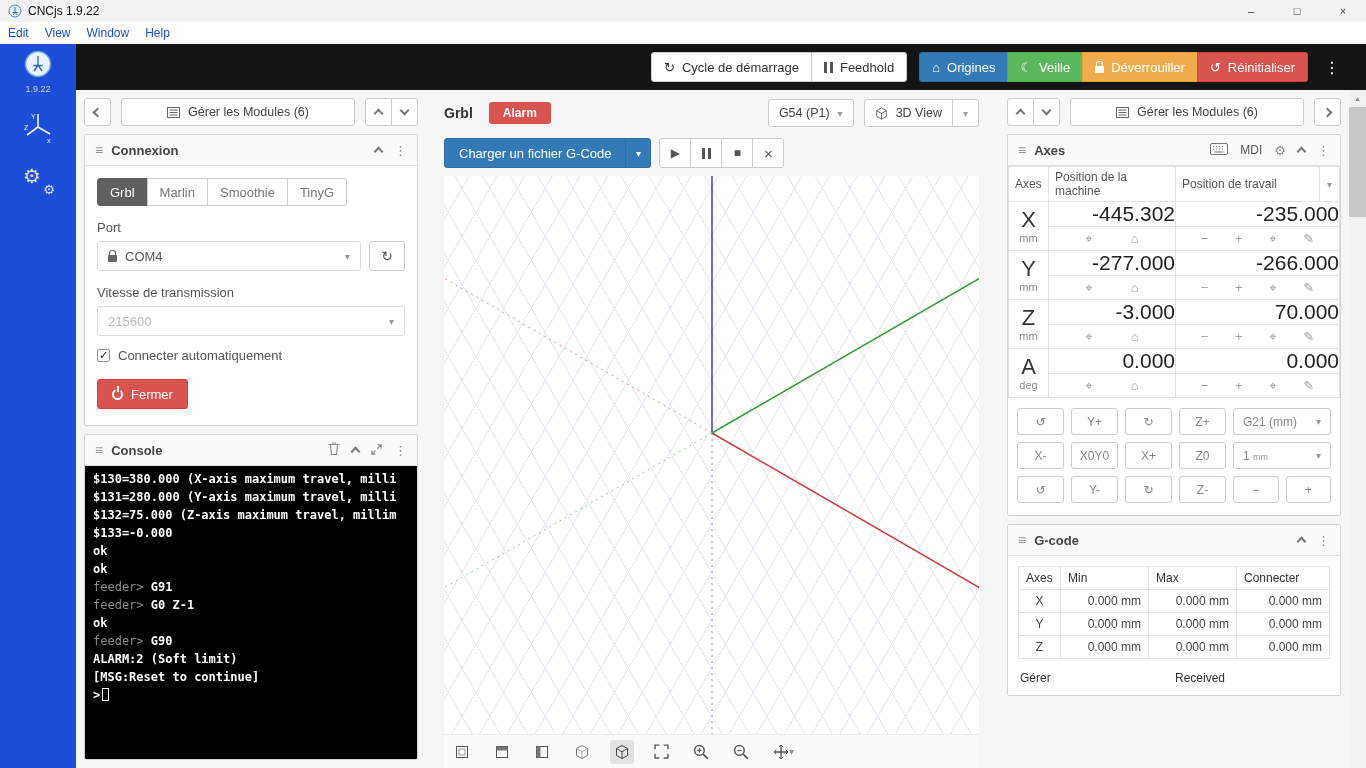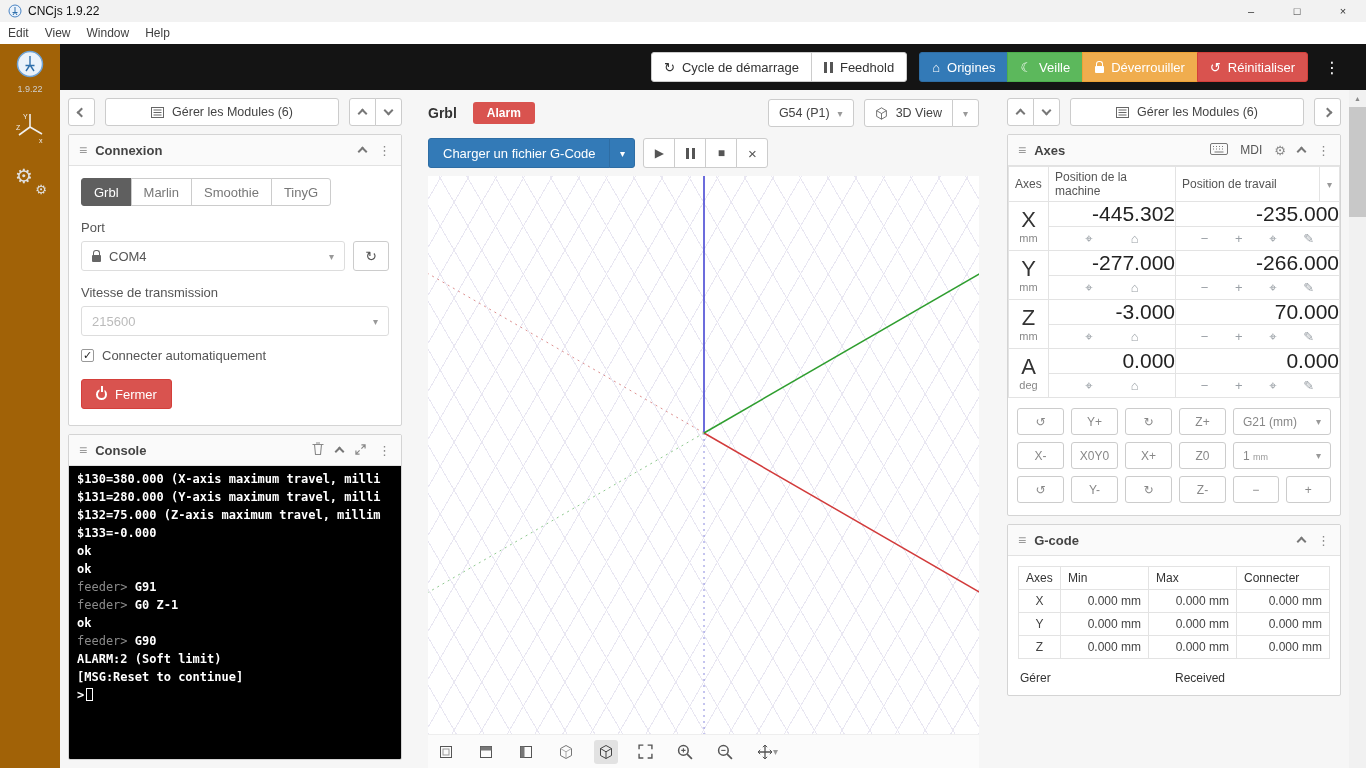--- a/index.html
+++ b/index.html
@@ -5,25 +5,25 @@
   *{box-sizing:border-box;margin:0;padding:0}
   html,body{width:1366px;height:768px;overflow:hidden;font-family:"Liberation Sans","DejaVu Sans",sans-serif;background:#fff}
   button{font-family:inherit;cursor:pointer}
 
   
   .titlebar{height:22px;display:flex;align-items:center;background:#f2f2f2;font-size:12px;color:#111}
   .titlebar .app-ico{margin:0 6px 0 8px;display:flex}
   .win-controls{margin-left:auto;display:flex;height:100%}
   .win-btn{width:46px;height:22px;display:flex;align-items:center;justify-content:center;font-size:11px;color:#333;background:transparent;border:0}
   .menubar{height:22px;display:flex;align-items:center;background:#fff;font-size:12px;color:#222}
-  .menu-item{padding:0 8px;height:100%;display:flex;align-items:center;background:transparent;border:0;font-size:12px;color:#404040}
+  .menu-item{padding:0 8px;height:100%;display:flex;align-items:center;background:transparent;border:0;font-size:12px;color:#1d4ed8}
 
   
   .app{display:flex;height:724px}
-  .sidebar{width:60px;background:#a16207;display:flex;flex-direction:column;align-items:center;flex-shrink:0}
+  .sidebar{width:76px;background:#1d4ed8;display:flex;flex-direction:column;align-items:center;flex-shrink:0}
   .logo{margin-top:6px}
   .version{font-size:9px;color:#cfcfcf;margin-top:2px}
   .side-ico{margin-top:16px;position:relative;color:#e8e8e8}
   .gears{width:34px;height:30px;position:relative}
   .gear-big{position:absolute;left:2px;top:2px;font-size:20px;line-height:20px;color:#e0e0e0}
   .gear-small{position:absolute;right:0;bottom:-2px;font-size:13px;line-height:13px;color:#e0e0e0}
   .main{flex:1;display:flex;flex-direction:column;min-width:0}
   .topbar{height:46px;background:#141414;display:flex;align-items:center;justify-content:flex-end;gap:12px;padding-right:26px;flex-shrink:0}
   .topbar-dots{color:#fff;font-size:16px;margin-left:4px}
   .content{flex:1;display:flex;background:#f6f6f6;min-height:0}

